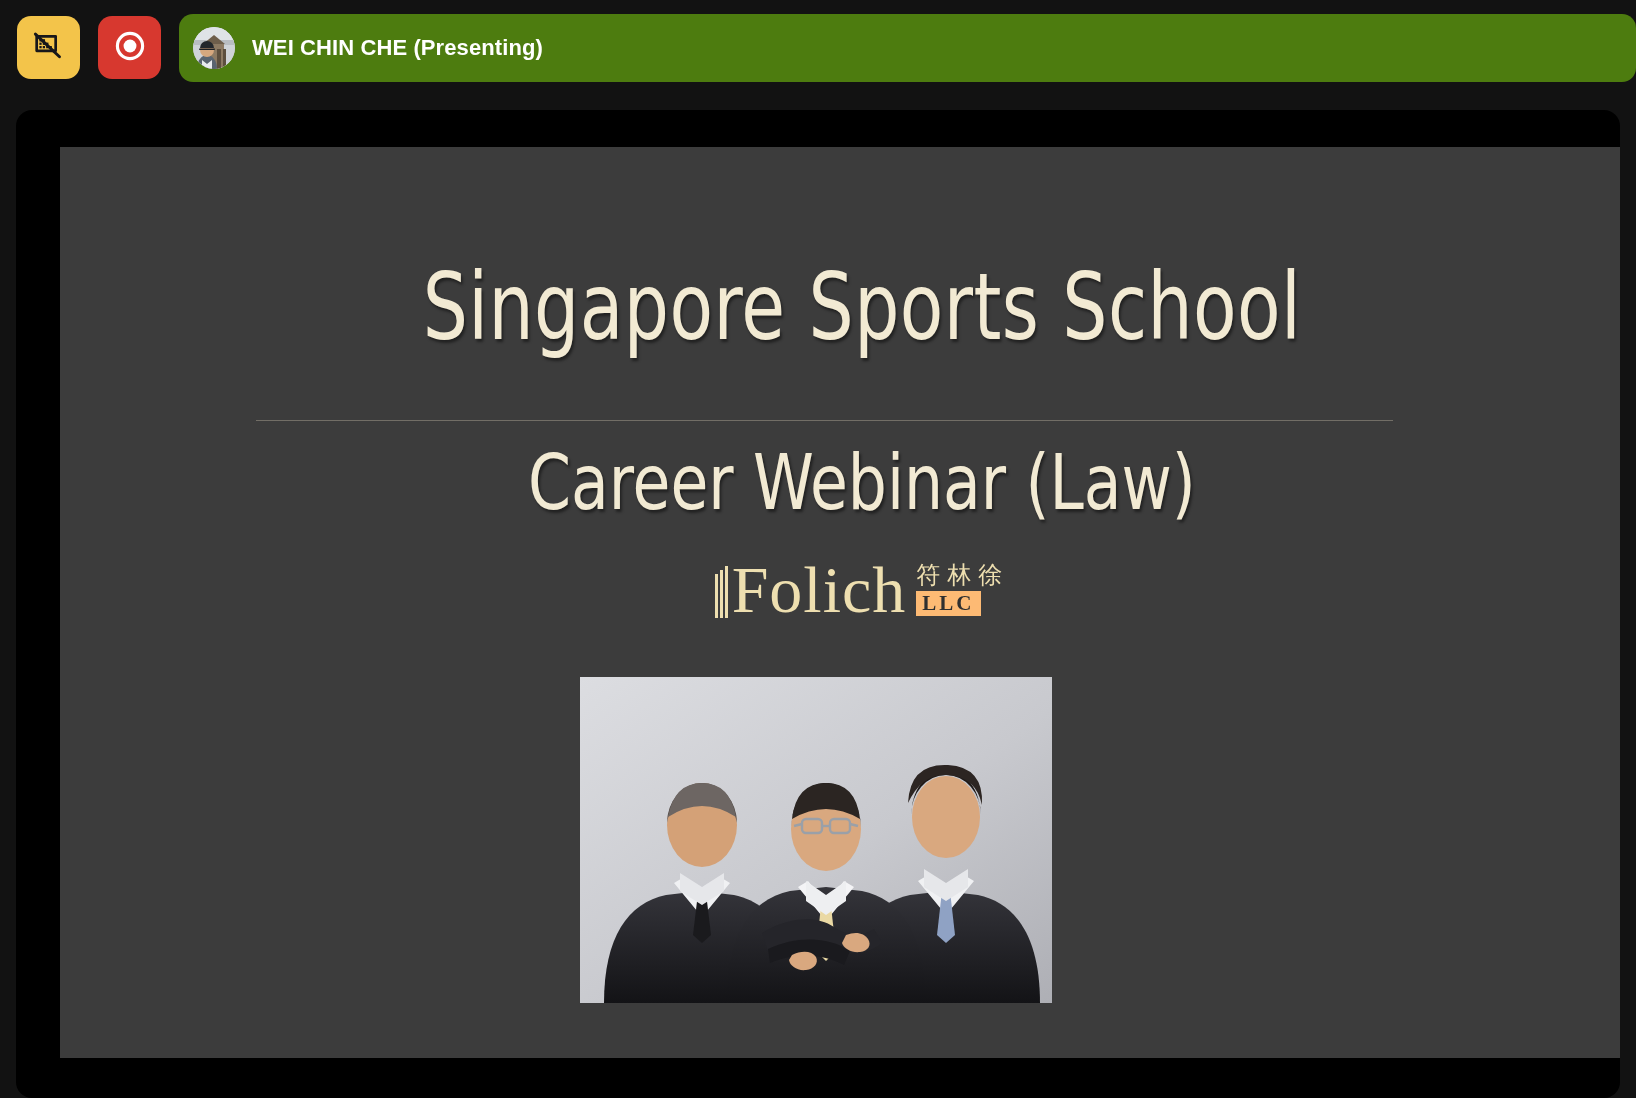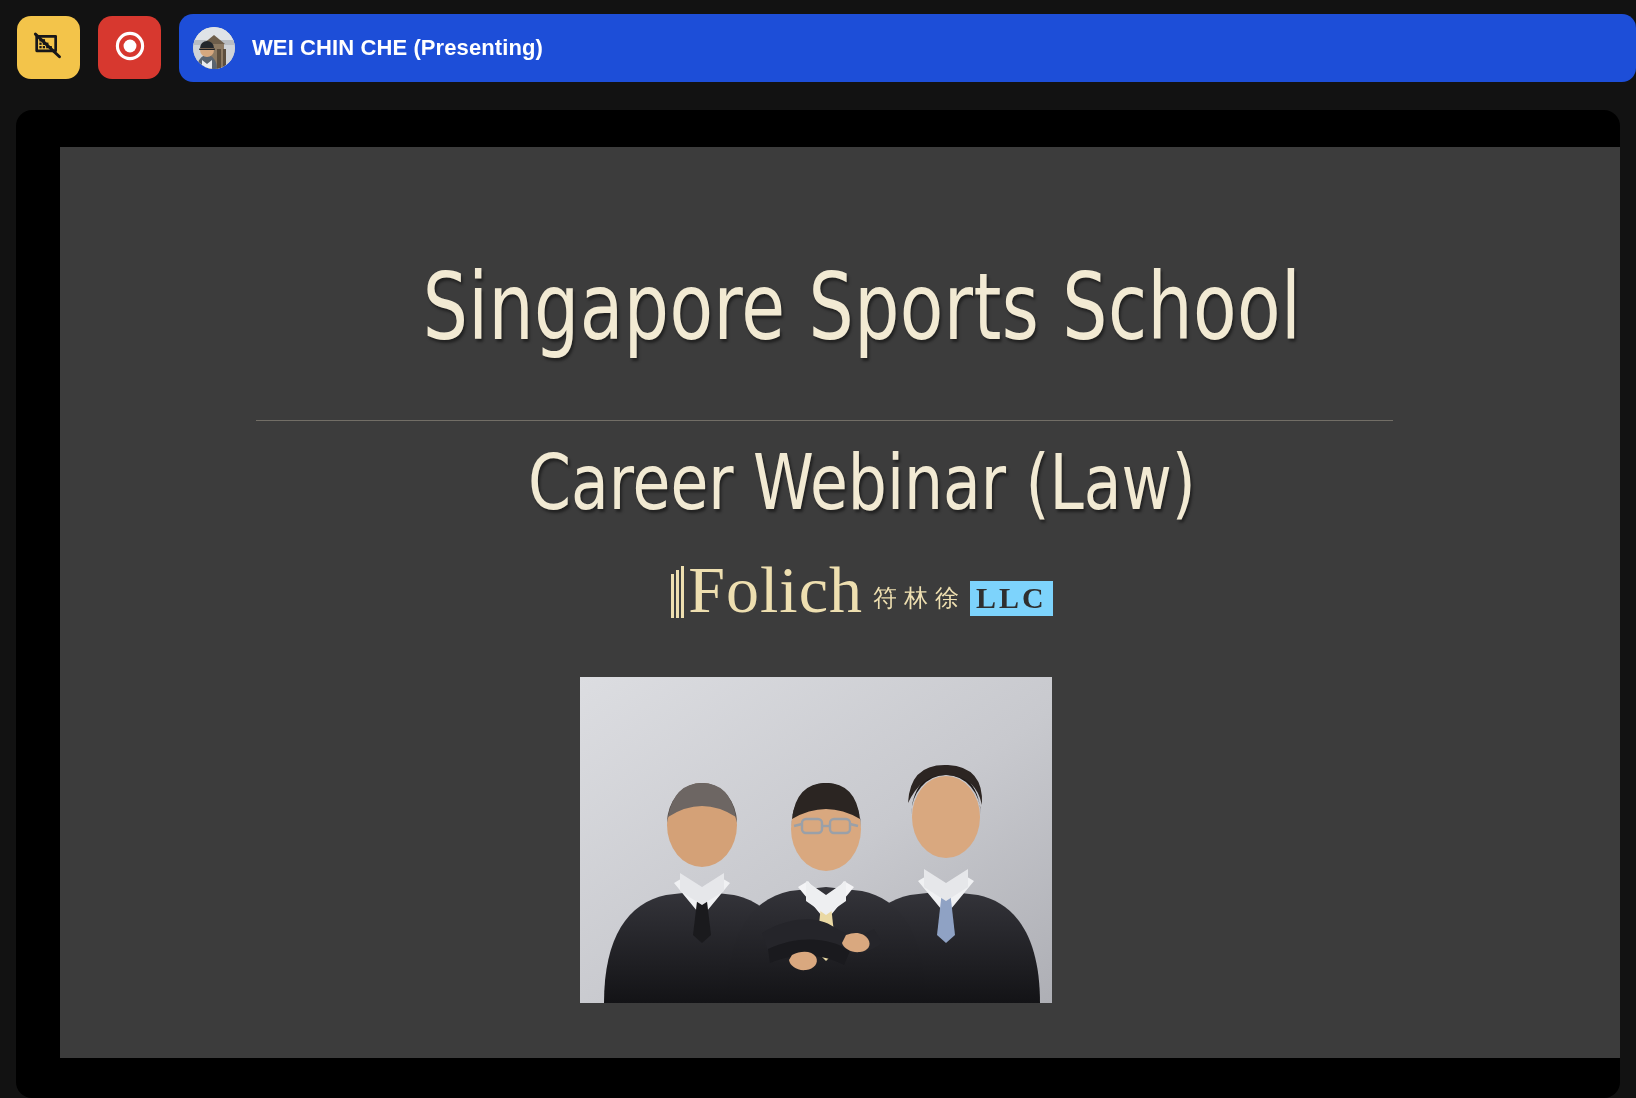--- a/index.html
+++ b/index.html
@@ -34,21 +34,21 @@
     border: none;
     cursor: pointer;
     padding: 0;
   }
   #stop-present-btn { background: #f3c44a; }
   #record-btn       { background: #d7382f; }
 
   .presenter-pill {
     flex: 1 1 auto;
     height: 68px;
-    background: #1d4ed8;
+    background: #4d7c0f;
     border-radius: 14px;
     display: flex;
     align-items: center;
     gap: 17px;
     padding-left: 14px;
     margin-right: 0;
     overflow: hidden;
   }
 
   .avatar {
@@ -165,38 +165,39 @@
   .logo-bars i:nth-child(3) { height: 52px; }
   .logo-folich {
     color: #eedfb0;
     font-family: "Liberation Serif", "DejaVu Serif", serif;
     font-size: 66px;
     line-height: 0.95;
     letter-spacing: 1px;
   }
   .logo-cn-block {
     display: flex;
-    align-items: center;
+    flex-direction: column;
+    align-items: flex-start;
     gap: 4px;
     padding-bottom: 6px;
   }
   .logo-cn {
     color: #eedfb0;
     font-size: 24px;
     letter-spacing: 7px;
     text-align: center;
     line-height: 1;
     font-family: "DejaVu Sans", sans-serif;
   }
   .logo-llc {
-    background: #7dd3fc;
+    background: #fdba74;
     color: #2f2f2f;
     font-family: "Liberation Serif", "DejaVu Serif", serif;
     font-weight: 700;
-    font-size: 30px;
+    font-size: 21px;
     letter-spacing: 3px;
     text-align: center;
     padding: 1px 6px 2px;
     line-height: 1.05;
   }
 
   
   .photo-frame {
     position: absolute;
     left: 520px;

